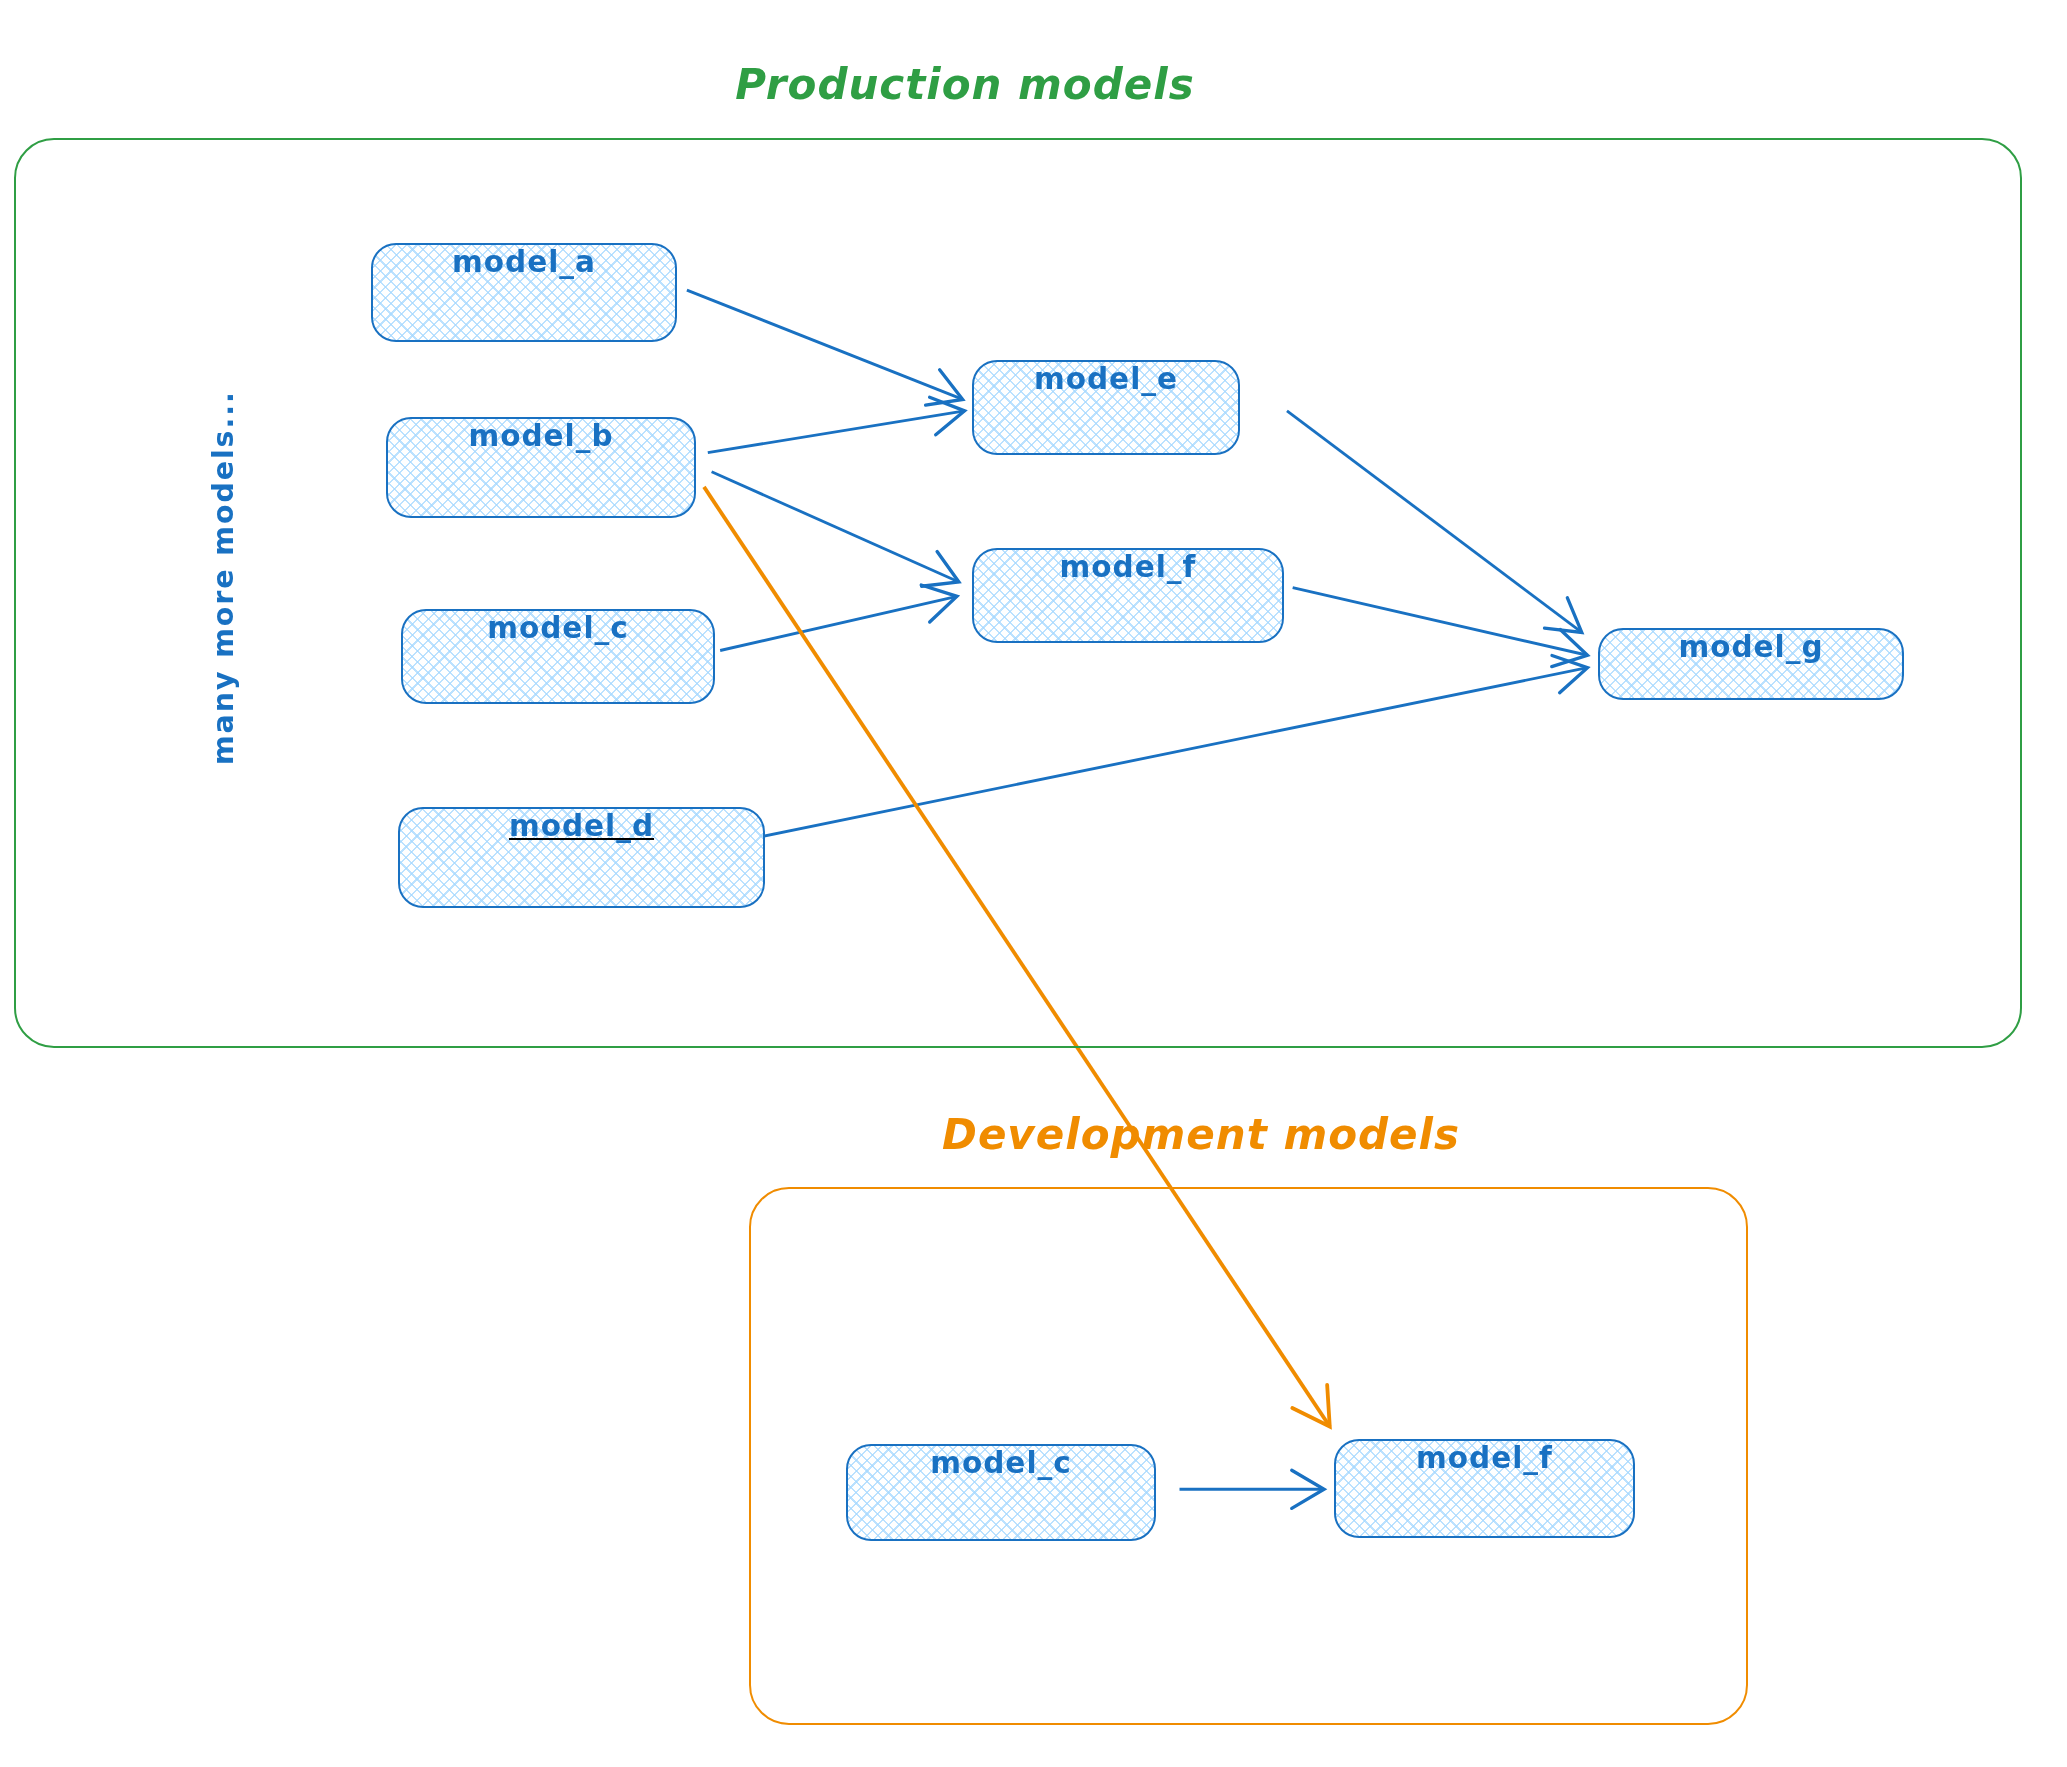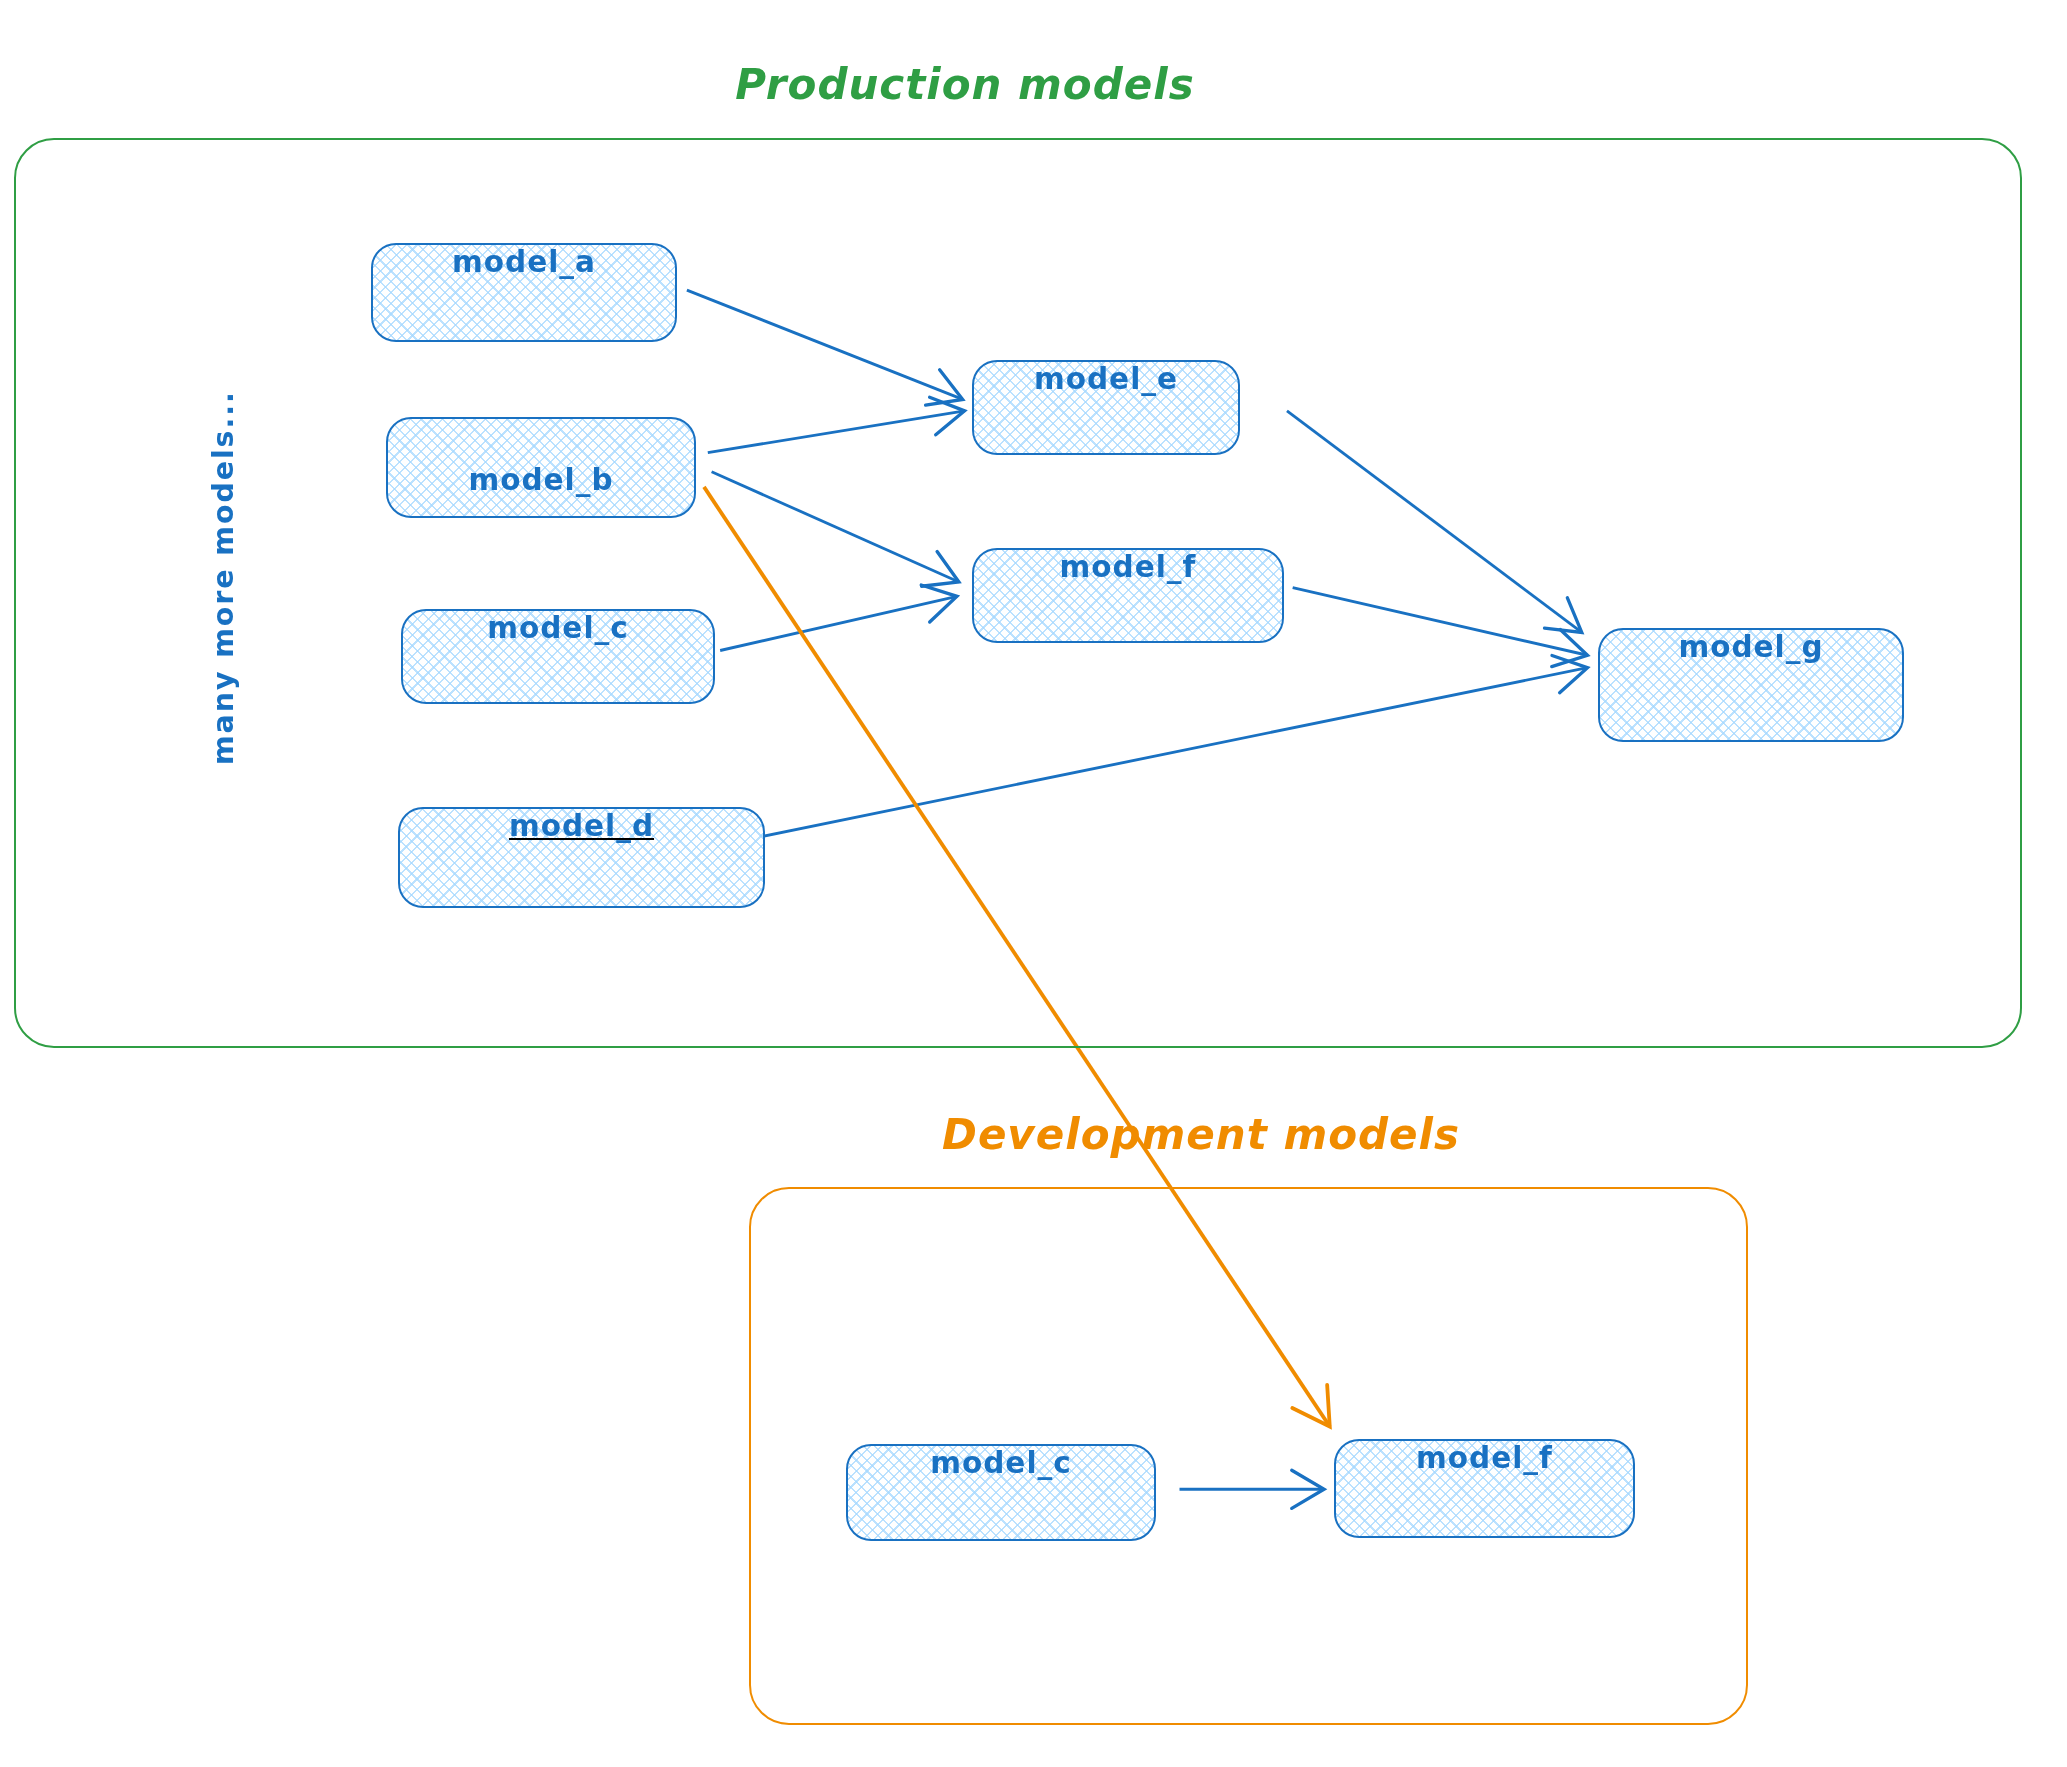--- a/index.html
+++ b/index.html
@@ -50,35 +50,35 @@
   <div class="group-box" id="box-development" style="left: 749px; top: 1187px; width: 999px; height: 538px; border-color: rgb(240, 140, 0);"></div>
   <div class="group-title" id="title-development" style="left: 1189px; top: 1134px; color: rgb(240, 140, 0); margin-left: 12px;">Development models</div>
 
   <div class="side-label" id="side-label" style="left: 207px; top: 480px; height: 285px; color: rgb(25, 113, 194);">many more models...</div>
 
   <div id="nodes-layer">
       <div class="node" style="left: 371px; top: 243px; width: 306px; height: 99px; border-color: rgb(25, 113, 194);">
         <span class="node-label" style="color: rgb(25, 113, 194);">model_a</span>
       </div>
       <div class="node" style="left: 386px; top: 417px; width: 310px; height: 101px; border-color: rgb(25, 113, 194);">
-        <span class="node-label" style="color: rgb(25, 113, 194); margin-top: 44px;">model_b</span>
+        <span class="node-label" style="color: rgb(25, 113, 194);">model_b</span>
       </div>
       <div class="node" style="left: 401px; top: 609px; width: 314px; height: 95px; border-color: rgb(25, 113, 194);">
         <span class="node-label" style="color: rgb(25, 113, 194);">model_c</span>
       </div>
       <div class="node" style="left: 398px; top: 807px; width: 367px; height: 101px; border-color: rgb(25, 113, 194); text-decoration: underline;">
         <span class="node-label" style="color: rgb(25, 113, 194);">model_d</span>
       </div>
       <div class="node" style="left: 972px; top: 360px; width: 268px; height: 95px; border-color: rgb(25, 113, 194);">
         <span class="node-label" style="color: rgb(25, 113, 194);">model_e</span>
       </div>
       <div class="node" style="left: 972px; top: 548px; width: 312px; height: 95px; border-color: rgb(25, 113, 194);">
         <span class="node-label" style="color: rgb(25, 113, 194);">model_f</span>
       </div>
-      <div class="node" style="left: 1598px; top: 628px; width: 306px; height: 114px; border-color: rgb(25, 113, 194);">
+      <div class="node" style="left: 1598px; top: 628px; width: 306px; height: 72px; border-color: rgb(25, 113, 194);">
         <span class="node-label" style="color: rgb(25, 113, 194);">model_g</span>
       </div>
       <div class="node" style="left: 846px; top: 1444px; width: 310px; height: 97px; border-color: rgb(25, 113, 194);">
         <span class="node-label" style="color: rgb(25, 113, 194);">model_c</span>
       </div>
       <div class="node" style="left: 1334px; top: 1439px; width: 301px; height: 99px; border-color: rgb(25, 113, 194);">
         <span class="node-label" style="color: rgb(25, 113, 194);">model_f</span>
       </div>
     </div>
 </div>

